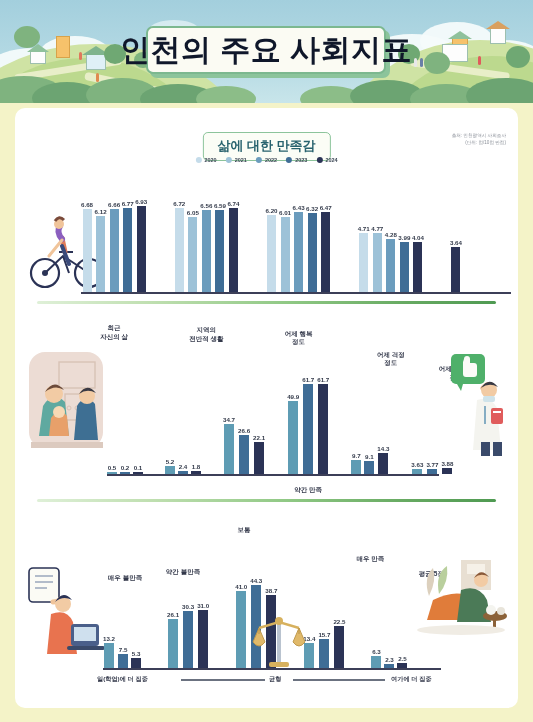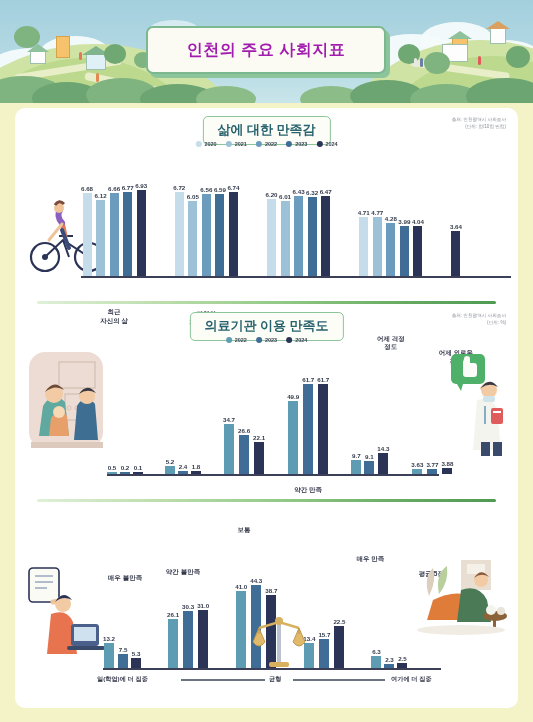--- a/index.html
+++ b/index.html
@@ -23,32 +23,32 @@
   .roof { position: absolute; }
   .person { position: absolute; border-radius: 2px; }
 
   .title-box {
     position: absolute; left: 146px; top: 26px; width: 240px; height: 48px;
     background: #fbfbf3; border: 2.5px solid #7cb88f; border-radius: 7px;
     box-shadow: 4px 4px 0 #8cc49b;
     display: flex; align-items: center; justify-content: center;
   }
   .title-text {
-    font-size: 16px; font-weight: bold; color: #a21caf; letter-spacing: .5px;
+    font-size: 30px; font-weight: bold; color: #0f172a; letter-spacing: .5px;
     white-space: nowrap;
   }
 
   
   .panel {
     position: absolute; left: 15px; top: 108px; width: 503px; height: 600px;
     background: #ffffff; border-radius: 10px;
   }
 
   .section { position: absolute; left: 0; width: 503px; }
-  .sec1 { top: 0; height: 176px; }
+  .sec1 { top: 16px; height: 176px; }
   .sec2 { top: 196px; height: 198px; }
   .sec3 { top: 394px; height: 206px; }
 
   .sec-head { position: relative; height: 46px; }
   .sec-title {
     position: absolute; left: 50%; transform: translateX(-50%); top: 8px;
     background: #fbfdf6; border: 1.6px solid #8cc49b; border-radius: 5px;
     padding: 4px 14px 5px; font-size: 13px; font-weight: bold; color: #28626e;
     white-space: nowrap;
   }
@@ -324,41 +324,20 @@
               <div class="grp-label" style="top: 126px;">어제 외로움
 정도</div>
             </div>
           </div>
       </div>
     </div>
 
     <div class="divider" style="top:193px;"></div>
 
     <div class="section sec2">
-      <div class="sec-head">
-        <div class="sec-title">의료기관 이용 만족도</div>
-        <div class="legend">
-          <span class="lg-item">
-            <span class="lg-dot" style="background:#5e9cb4"></span>
-            <span class="lg-label">2022</span>
-          </span>
-          <span class="lg-item">
-            <span class="lg-dot" style="background:#3f6d96"></span>
-            <span class="lg-label">2023</span>
-          </span>
-          <span class="lg-item">
-            <span class="lg-dot" style="background:#2b3356"></span>
-            <span class="lg-label">2024</span>
-          </span>
-        </div>
-        <div class="source">
-          <div>출처: 인천광역시 사회조사</div>
-          <div>(단위: %)</div>
-        </div>
-      </div>
 
       <div class="illus" style="left:10px;top:44px;width:92px;height:108px;">
         <svg viewBox="0 0 92 108" width="92" height="108">
           <rect x="4" y="4" width="74" height="96" rx="16" fill="#ecdcd4"></rect>
           <rect x="34" y="14" width="36" height="26" fill="none" stroke="#d8c2b6" stroke-width="1.4"></rect>
           <rect x="40" y="46" width="22" height="26" fill="none" stroke="#d8c2b6" stroke-width="1.4"></rect>
           <circle cx="44" cy="60" r="2" fill="none" stroke="#d8c2b6" stroke-width="1"></circle>
           <circle cx="52" cy="60" r="2" fill="none" stroke="#d8c2b6" stroke-width="1"></circle>
           <path d="M18 58 q10 -16 22 -4 l4 34 h-30 z" fill="#5fa9a0"></path>
           <circle cx="29" cy="46" r="9" fill="#f2cba4"></circle>

